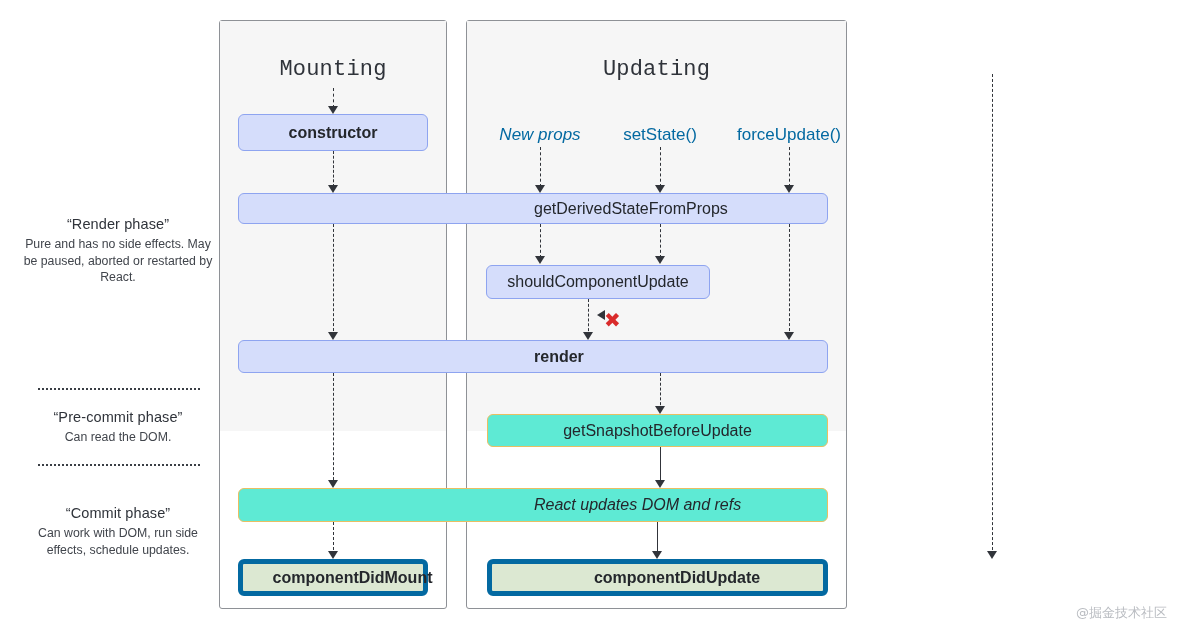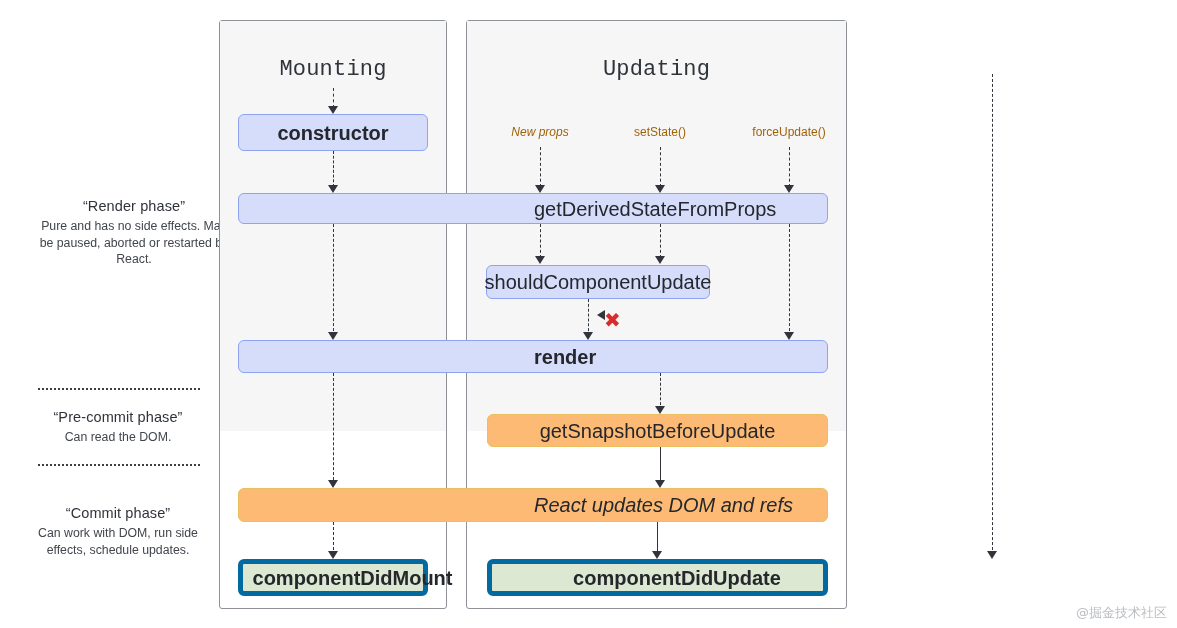--- a/index.html
+++ b/index.html
@@ -72,43 +72,43 @@
   }
 
   
   .node {
     position: absolute;
     box-sizing: border-box;
     border-radius: 6px;
     display: flex;
     align-items: center;
     justify-content: center;
-    font-size: 20px;
+    font-size: 16px;
     color: #24272c;
     text-align: center;
     line-height: 1.2;
     padding: 0 8px;
   }
   .node.blue   { background: #d5ddfb; border: 1px solid #8ea4f0; }
-  .node.yellow { background: #fdba74; border: 1px solid #e9bf62; }
+  .node.yellow { background: #5eead4; border: 1px solid #e9bf62; }
   .node.green  { background: #dce8d2; border: 5px solid #0369a1; padding-left: 47px; }
   .node.bold   { font-weight: bold; }
   .node.italic { font-style: italic; }
 
   
   .node .offset-label {
     position: absolute;
     white-space: nowrap;
   }
 
   
   .trigger {
     position: absolute;
-    font-size: 12px;
-    color: #a16207;
+    font-size: 17px;
+    color: #0369a1;
     white-space: nowrap;
     transform: translateX(-50%);
     text-align: center;
   }
   .trigger.italic { font-style: italic; }
 
   
   .vline {
     position: absolute;
     width: 0;
@@ -148,21 +148,21 @@
     color: #b9bcc1;
     white-space: nowrap;
     font-family: "DejaVu Sans", sans-serif;
   }
 </style>
 </head>
 <body>
 
 <div id="stage">
 
-  <div class="phase-block" style="top:198px;margin-left:16px;">
+  <div class="phase-block" style="top:216px;">
     <div class="phase-title">“Render phase”</div>
     <div class="phase-desc">Pure and has no side effects. May be paused, aborted or restarted by React.</div>
   </div>
 
   <div class="dotted-rule" style="top:388px;"></div>
 
   <div class="phase-block" style="top:409px;">
     <div class="phase-title">“Pre-commit phase”</div>
     <div class="phase-desc">Can read the DOM.</div>
   </div>

